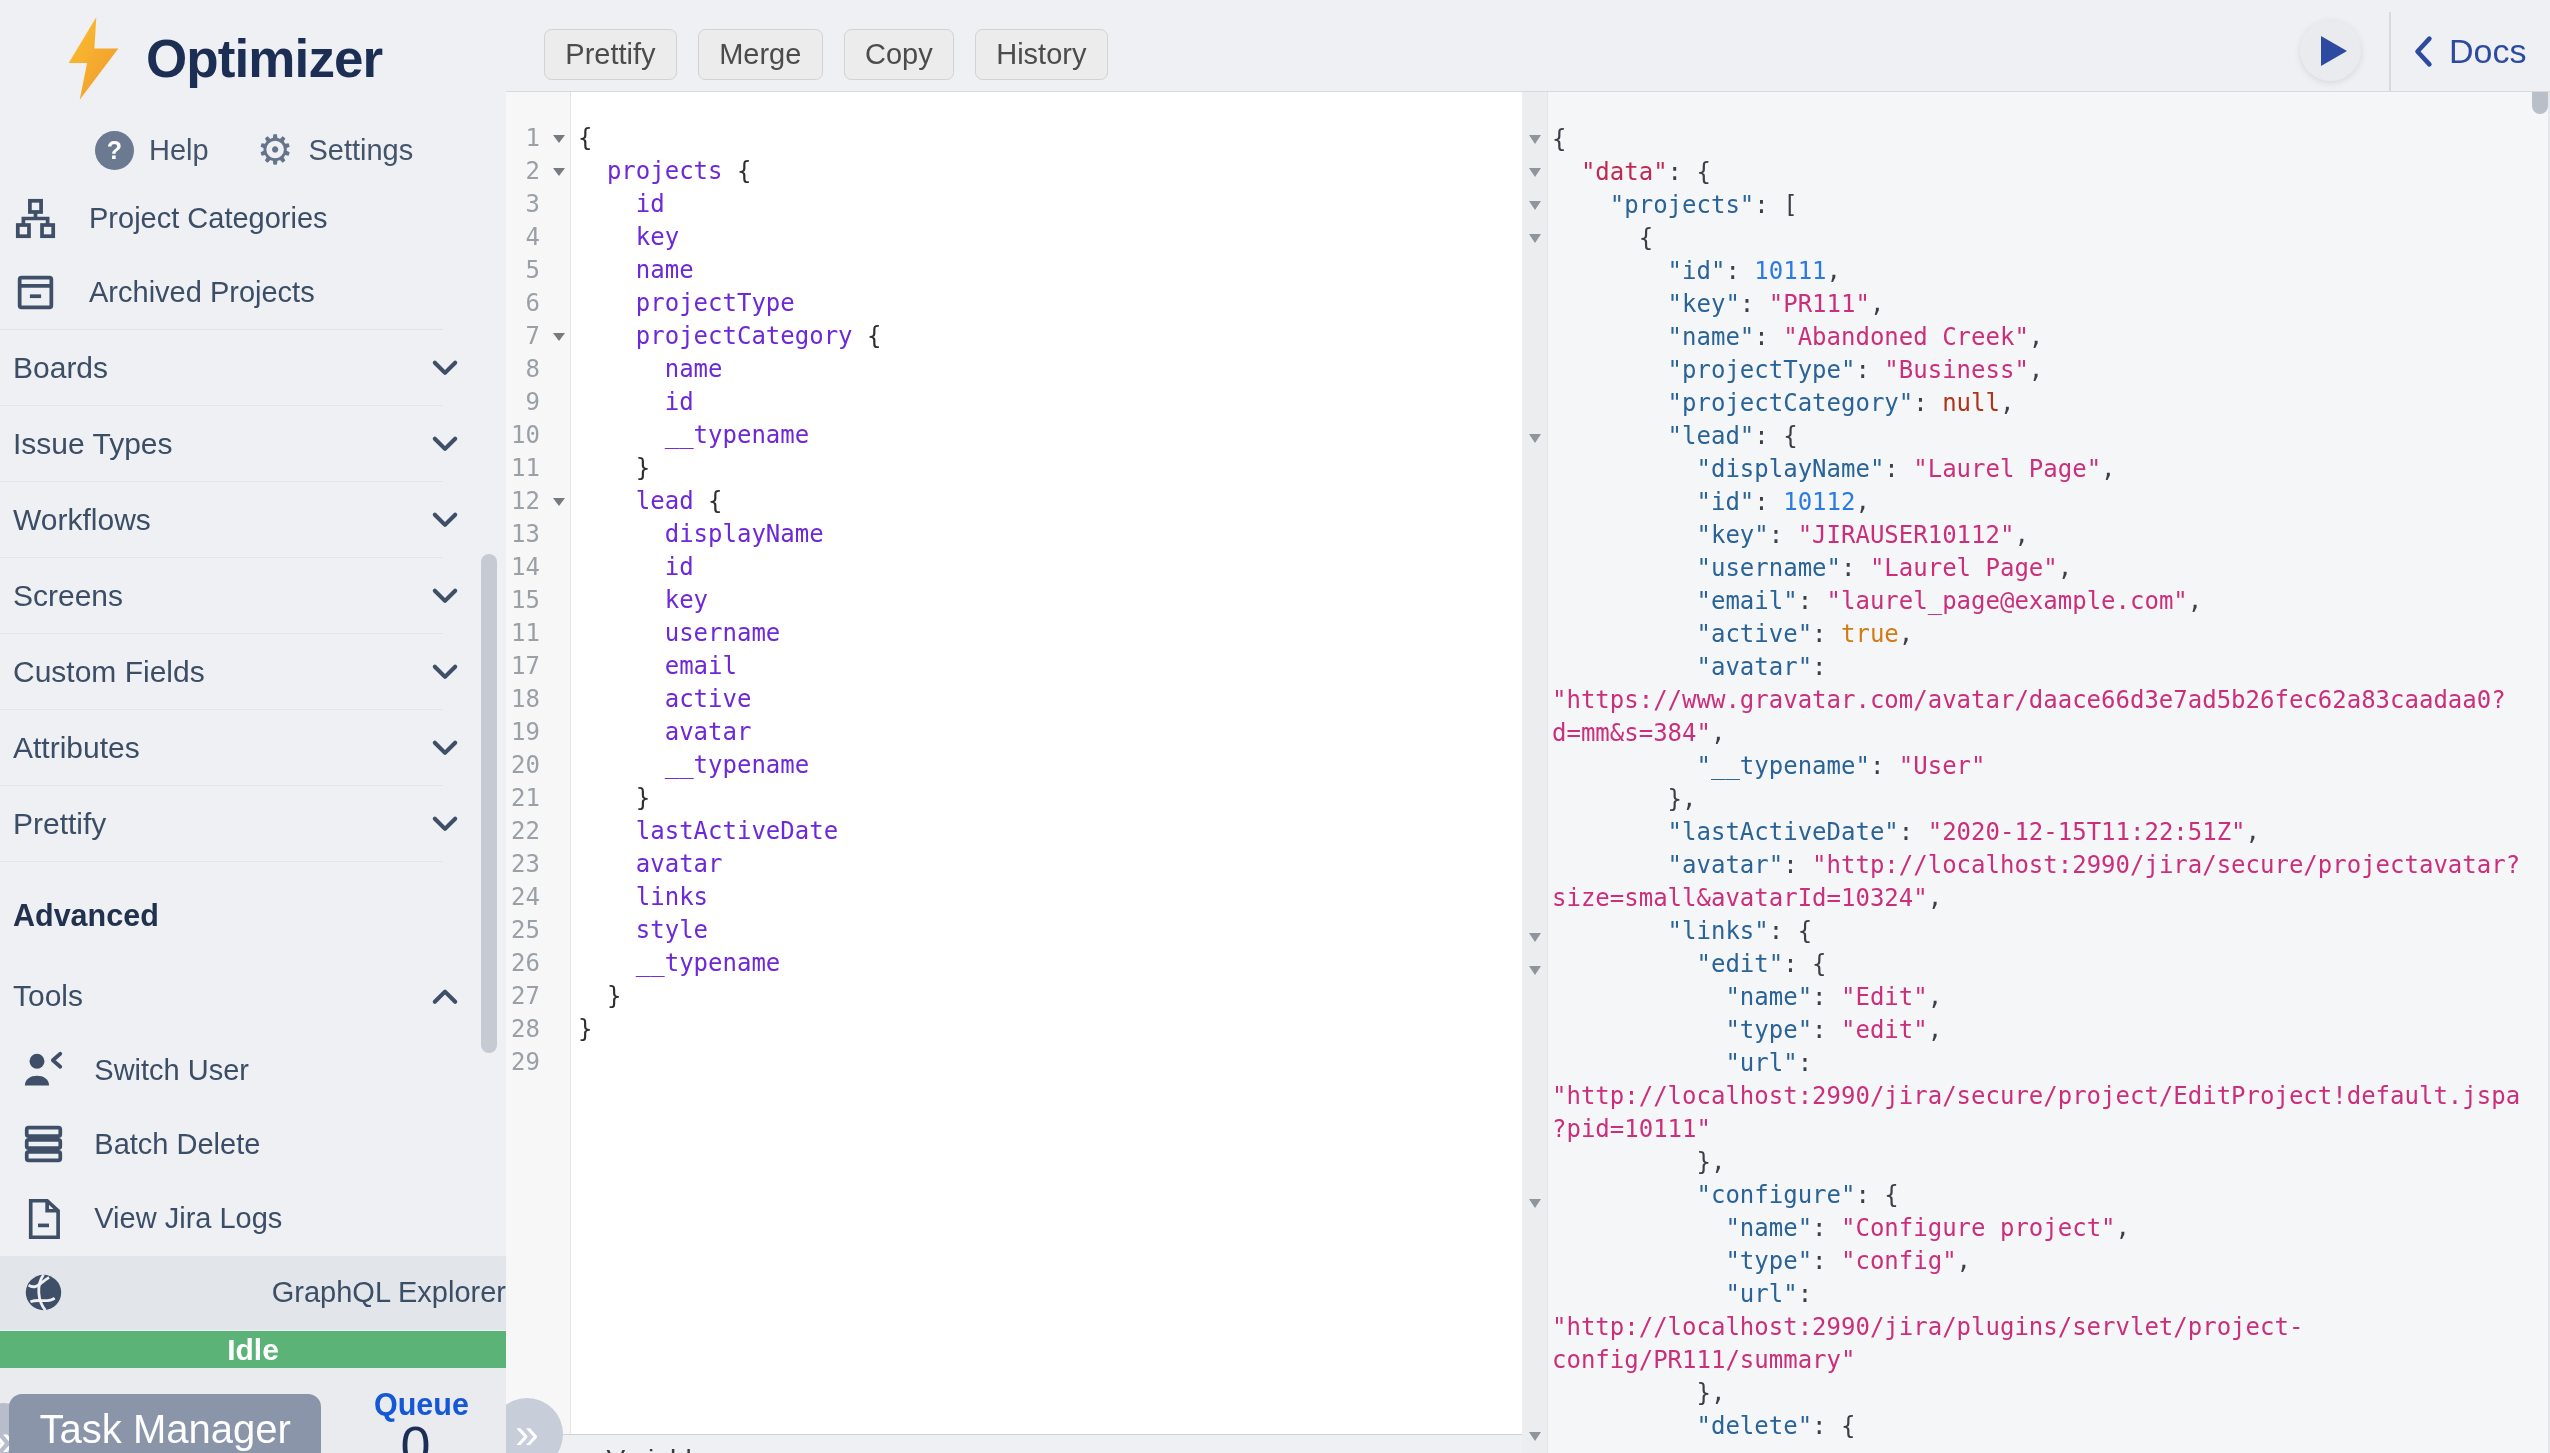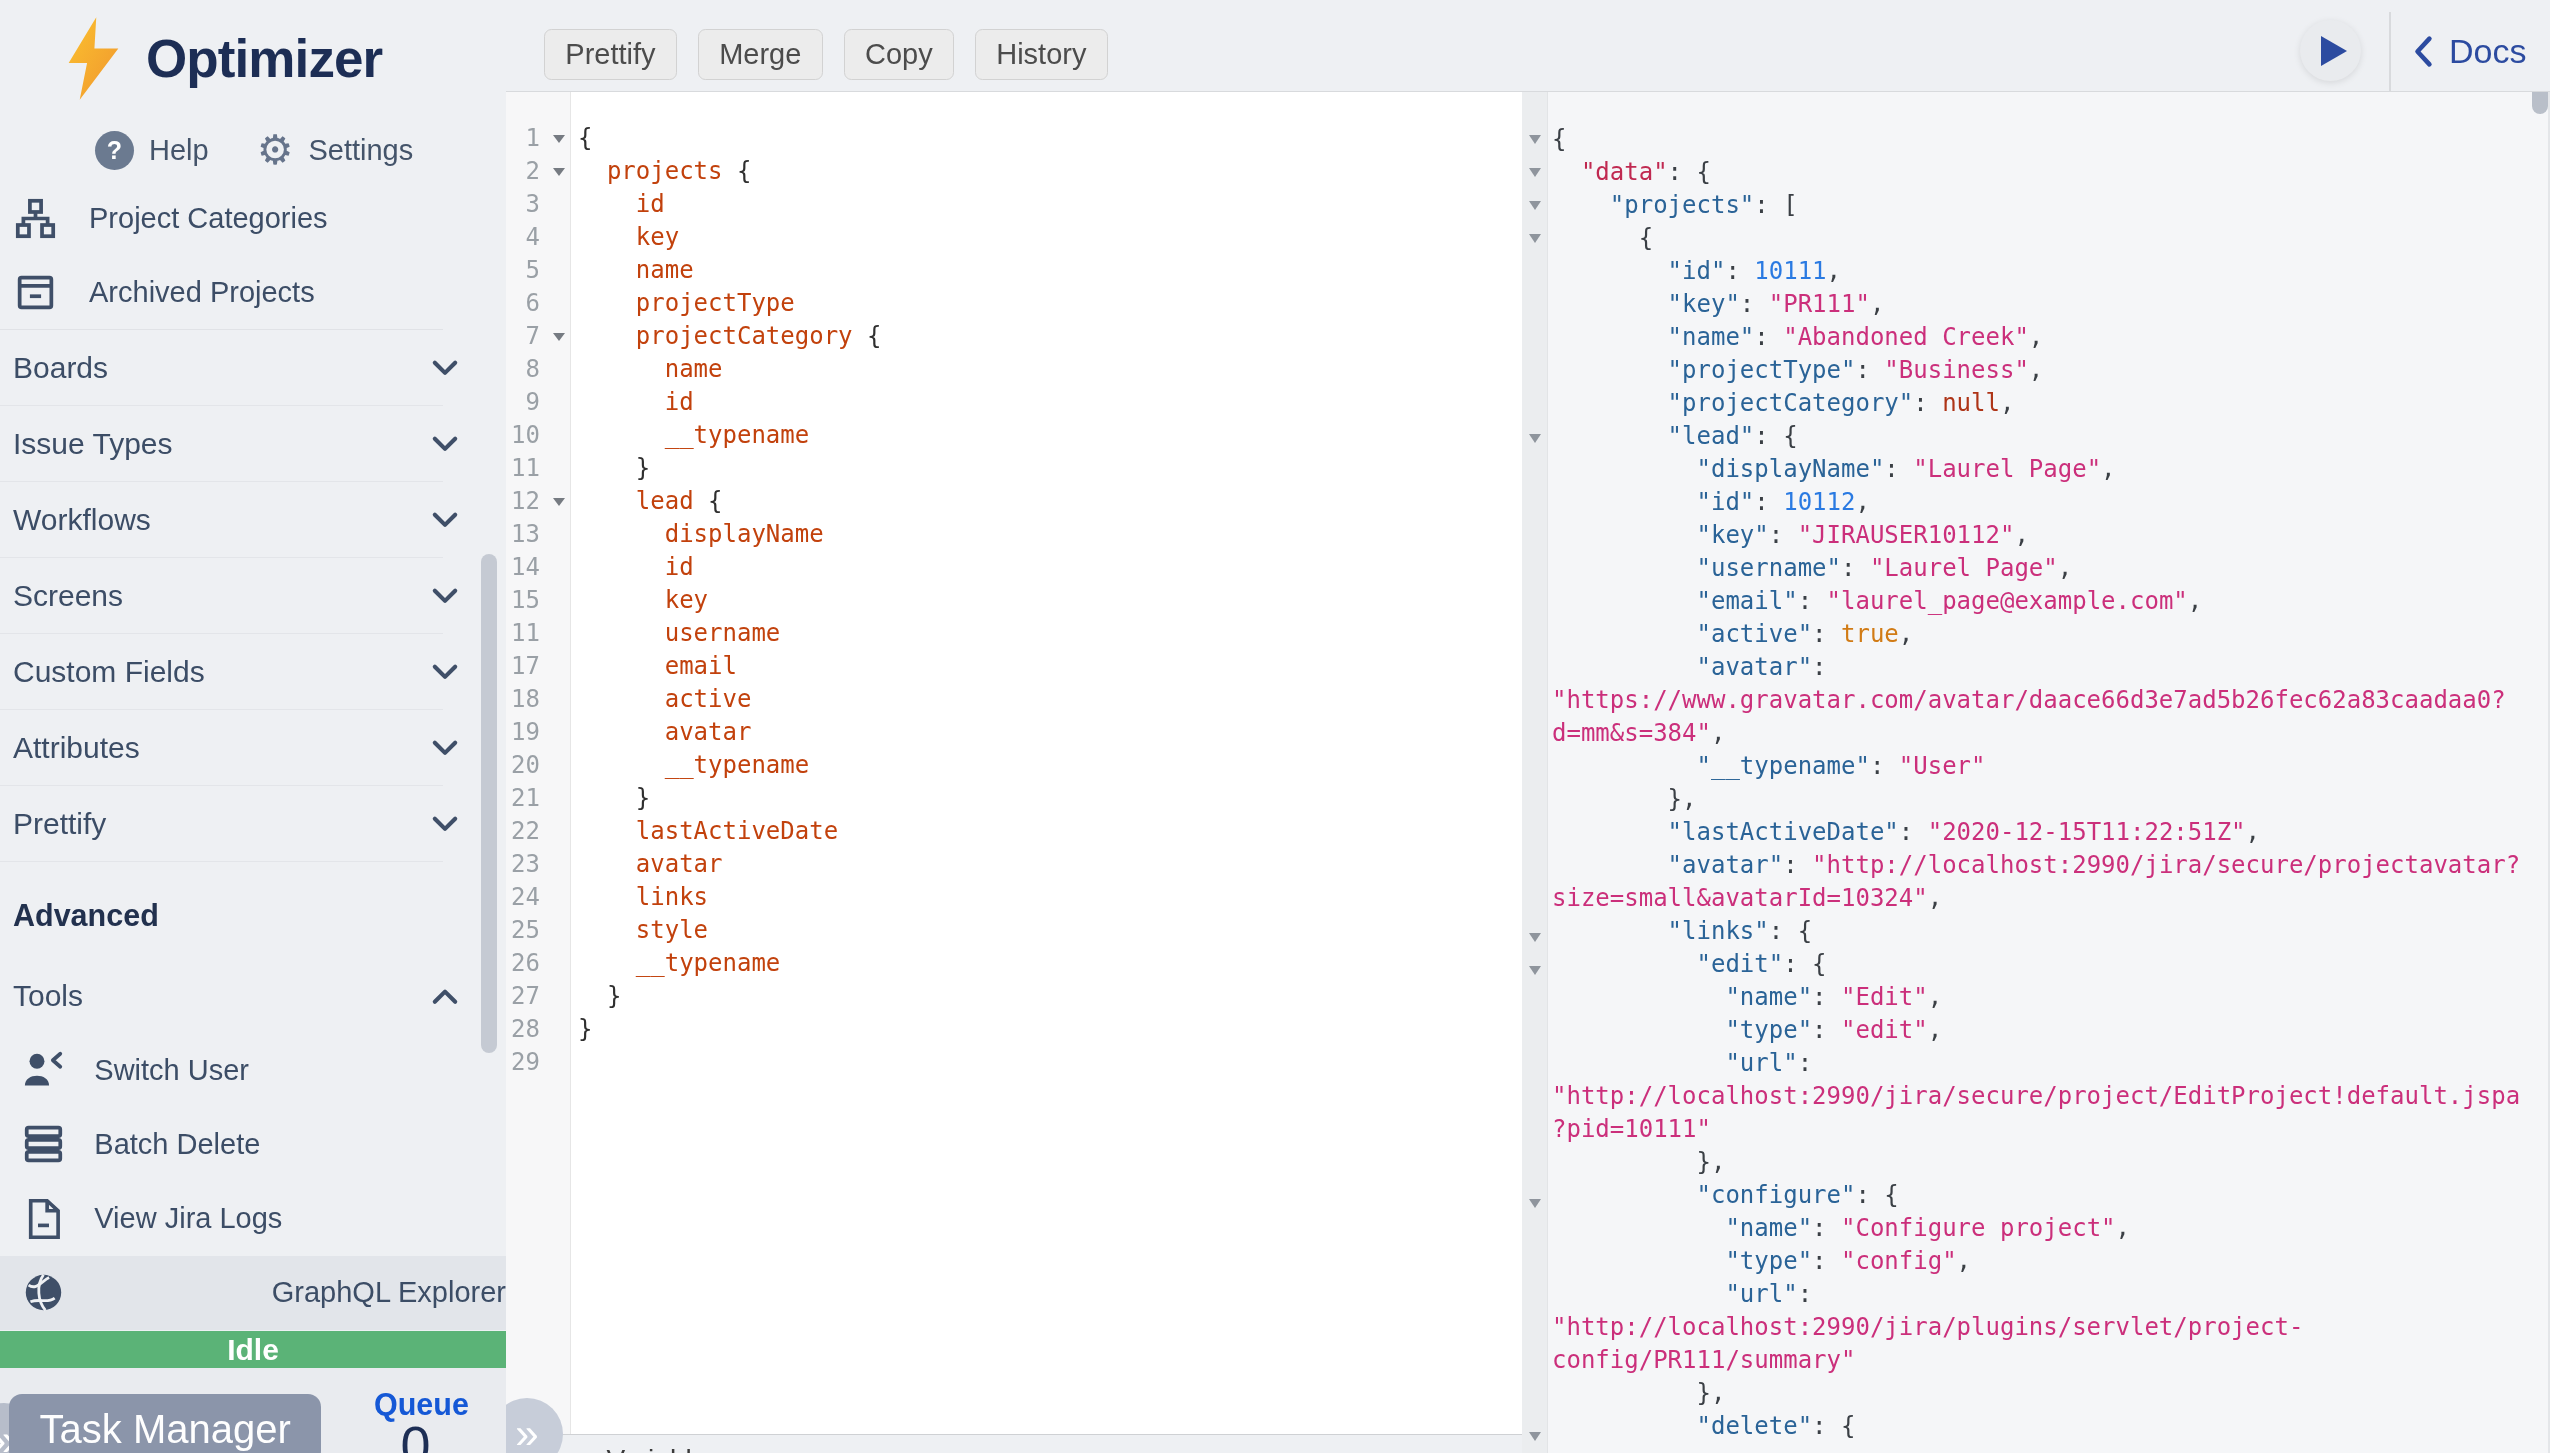--- a/index.html
+++ b/index.html
@@ -70,21 +70,21 @@
   .editor { position:absolute; left:506px; top:80px; width:1016px; height:1374px; background:#ffffff; }
   .editor-gutter { position:absolute; left:0; top:0; width:65px; height:1374px; background:#f7f7f8;
                    border-right:0.9px solid #e6e6e6; padding-top:42px; }
   .gutter-line { position:relative; height:33px; line-height:33px; text-align:right; padding-right:30px;
                  font-family:"DejaVu Sans Mono",monospace; font-size:24px; color:#9aa0a6; }
   .gutter-line .fold-tri { position:absolute; right:5.5px; top:13px; width:0; height:0;
                  border-left:6.5px solid transparent; border-right:6.5px solid transparent; border-top:8.3px solid #767b82; }
   .editor-code { position:absolute; left:72px; top:0; padding-top:42px; white-space:pre;
                  font-family:"DejaVu Sans Mono",monospace; font-size:24px; line-height:33px; cursor:text; }
   .code-line { height:33px; }
-  .tk-field { color:#c2410c; }
+  .tk-field { color:#6d28d9; }
   .tk-brace { color:#2f2f2f; }
 
   .qv-bar { position:absolute; left:0; top:1354px; width:1016px; height:55px; background:#eef0f3;
             border-top:0.9px solid #cfd1d4; padding:9.2px 0 0 16.6px; font-size:28px; color:#3b3b3b; z-index:3; }
   .vars-fab { position:absolute; left:-15px; top:1318px; width:72px; height:72px; border-radius:50%;
               background:#c7cdd9; color:#fff; font-size:42px; display:flex; align-items:center;
               justify-content:center; z-index:4; cursor:pointer; }
 
   
   .results { position:absolute; left:1522px; top:82px; width:1028px; height:1372px; background:#f5f6f8; }

